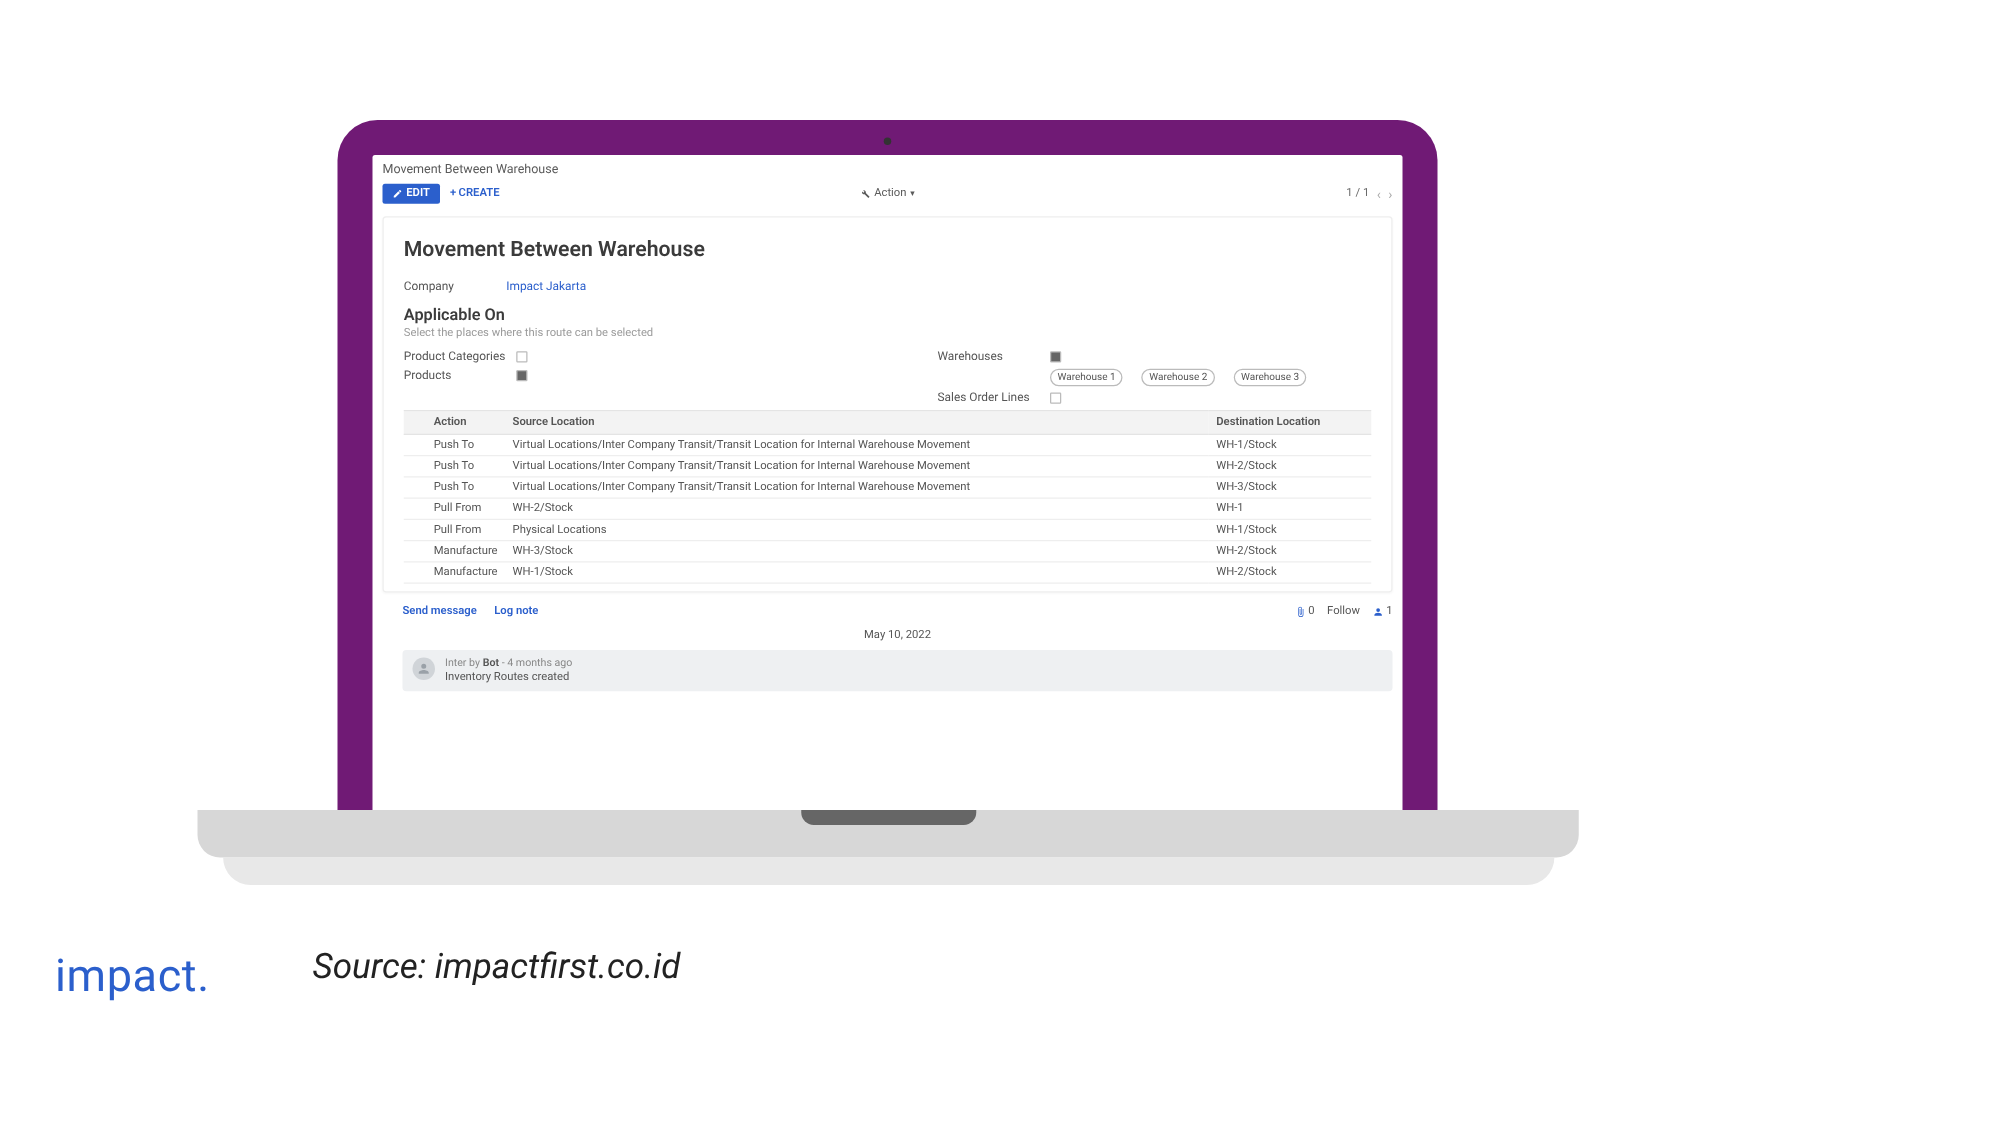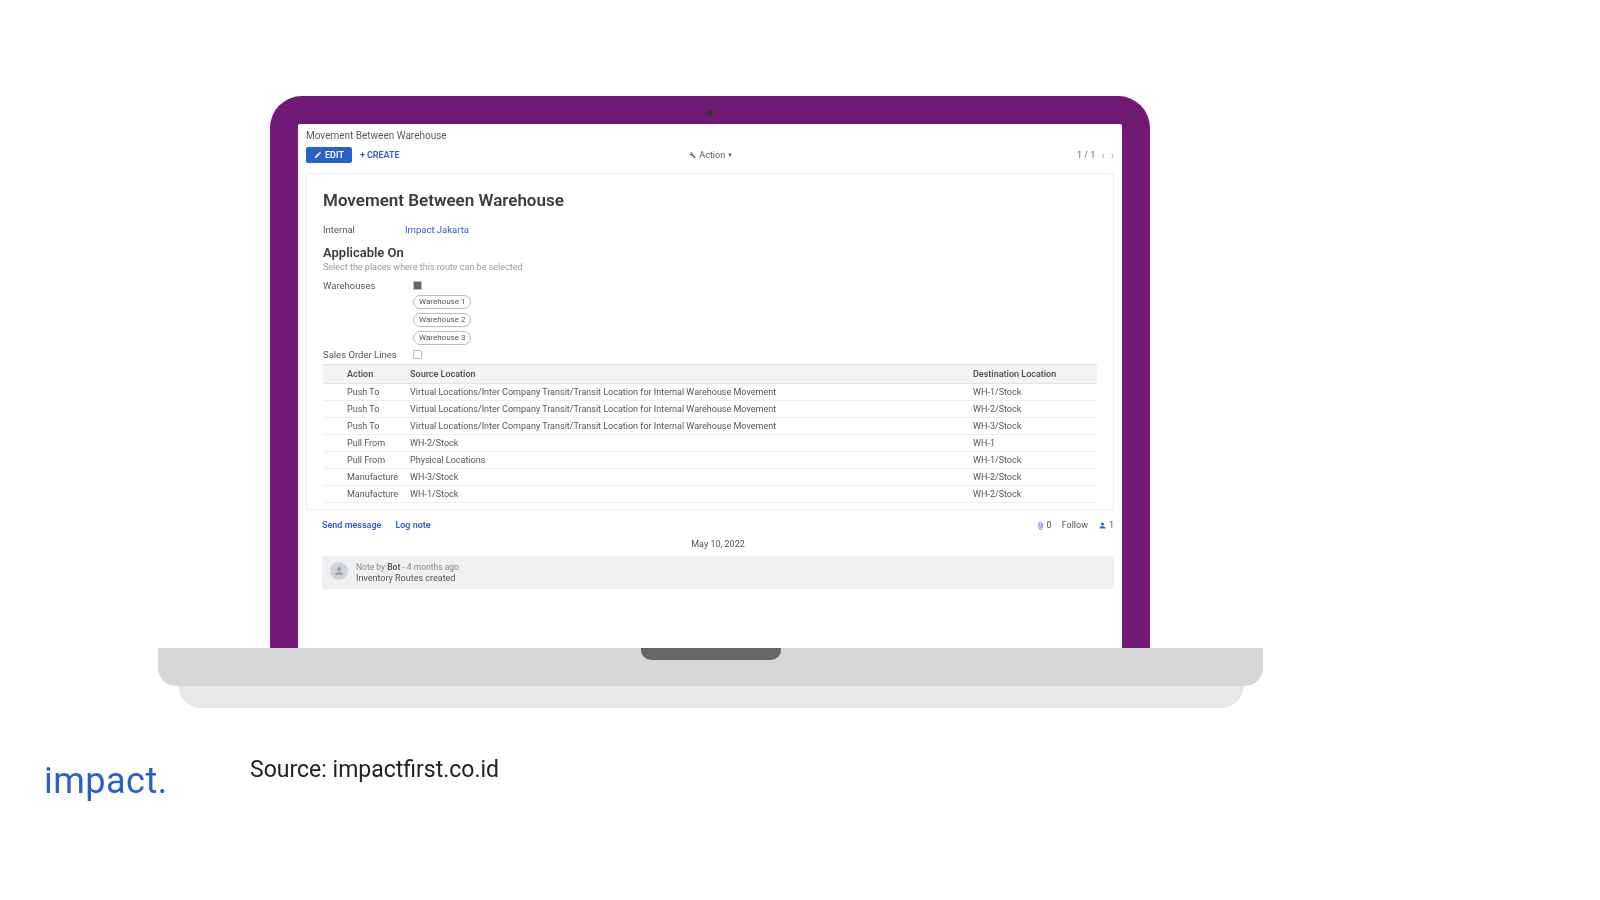--- a/index.html
+++ b/index.html
@@ -114,21 +114,21 @@
   .field-label{width:82px;color:#555;font-size:9.5px;}
   .link{color:#2b5fcc;font-size:9.5px;}
   .section-h{font-size:13px;font-weight:600;color:#3b3b3b;margin-top:10px;}
   .section-sub{font-size:9px;color:#9a9a9a;margin-top:2px;margin-bottom:8px;}
   .two-col{display:flex;gap:80px;}
   .col{flex:1;}
   .opt-row{display:flex;align-items:center;margin-bottom:4px;font-size:9.5px;color:#555;}
   .opt-row .lbl{width:90px;}
   .chk{width:9px;height:9px;border:1px solid #bbb;border-radius:1px;display:inline-block;}
   .chk.checked{background:#666;}
-  .tags{display:flex;gap:4px;flex-wrap:wrap;flex-direction:column;}
+  .tags{display:flex;gap:15px;flex-wrap:wrap;}
   .tag{border:1px solid #bbb;border-radius:8px;padding:0 5px;font-size:8px;color:#555;line-height:12px;}
 
   .rules-h{font-size:12px;font-weight:600;color:#3b3b3b;margin-top:14px;margin-bottom:6px;}
   table{width:100%;border-collapse:collapse;font-size:9px;}
   thead th{
     text-align:left;padding:4px 6px;
     background:#f3f3f3;color:#555;font-weight:600;
     border-top:1px solid #e4e4e4;border-bottom:1px solid #e4e4e4;
   }
   tbody td{padding:3px 6px;border-bottom:1px solid #eee;color:#555;}
@@ -156,21 +156,21 @@
   .note-body .msg{font-size:9px;color:#555;margin-top:1px;}
 
   
   .brand{
     position:absolute;left:44px;top:760px;
     font-size:36px;color:#2b5fcc;font-weight:400;
     letter-spacing:0.5px;
   }
   .source{
     position:absolute;left:250px;top:756px;
-    font-size:23px;color:#222;
+    font-size:28px;font-style:italic;color:#222;
   }
 </style>
 </head>
 <body>
 
 <div class="laptop">
   <div class="screen">
 
     <div class="topbar">
       <div class="breadcrumb">Movement Between Warehouse</div>
@@ -198,28 +198,38 @@
         <span><span>1</span> / <span>1</span></span>
         <span class="chev">‹</span>
         <span class="chev">›</span>
       </div>
     </div>
 
     <div class="sheet">
       <h1>Movement Between Warehouse</h1>
 
       <div class="field-row">
-        <div class="field-label">Internal</div>
+        <div class="field-label">Company</div>
         <div class="link">Impact Jakarta</div>
       </div>
 
       <div class="section-h">Applicable On</div>
       <div class="section-sub">Select the places where this route can be selected</div>
 
       <div class="two-col">
+        <div class="col" id="left-opts">
+            <div class="opt-row">
+              <span class="lbl">Product Categories</span>
+    <span class="chk"></span>
+            </div>
+            <div class="opt-row">
+              <span class="lbl">Products</span>
+    <span class="chk checked"></span>
+            </div>
+          </div>
         <div class="col" id="right-opts">
             <div class="opt-row">
               <span class="lbl">Warehouses</span>
     <span class="chk checked" style="margin-right:auto;"></span>
             </div>
             <div class="opt-row">
               <span class="lbl"></span>
               <div class="tags">
                 <span class="tag">Warehouse 1</span>
                 <span class="tag">Warehouse 2</span>
@@ -303,21 +313,21 @@
       </div>
       <div class="date-sep">May 10, 2022</div>
       <div class="note">
         <div class="avatar">
           <svg viewBox="0 0 24 24">
               <path d="M12 12a4 4 0 1 0-4-4 4 4 0 0 0 4 4zm0 2c-3 0-8 1.5-8 4.5V20h16v-1.5c0-3-5-4.5-8-4.5z"></path>
             </svg>
         </div>
         <div class="note-body">
           <div class="auth">
-            <span>Note by </span><b>Bot</b><span> - 4 months ago</span>
+            <span>Inter by </span><b>Bot</b><span> - 4 months ago</span>
           </div>
           <div class="msg">Inventory Routes created</div>
         </div>
       </div>
     </div>
 
   </div>
 </div>
 
 <div class="laptop-base"></div>

